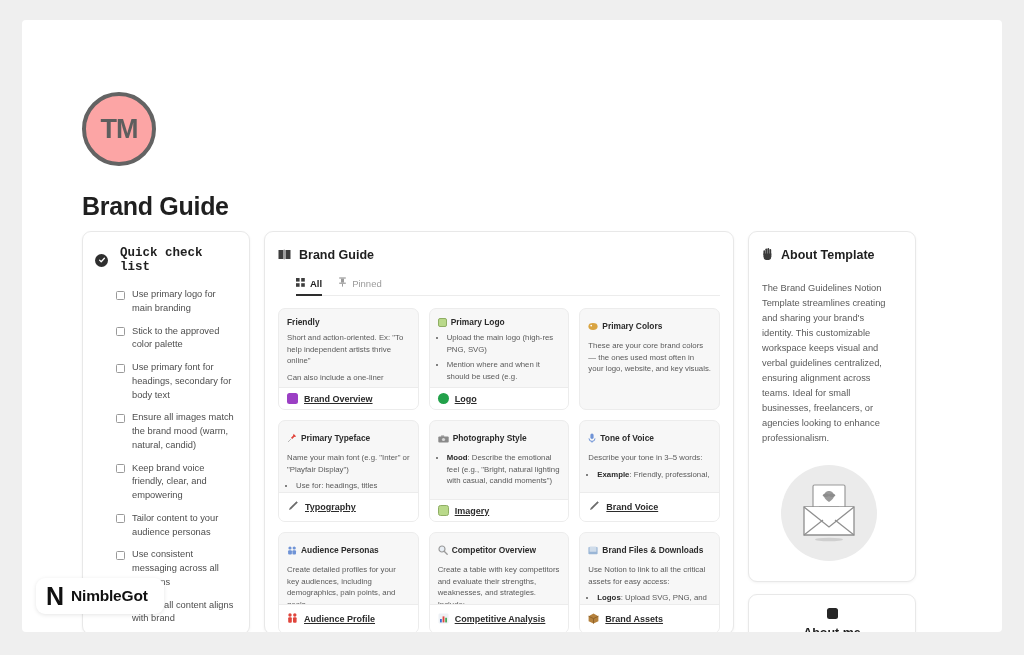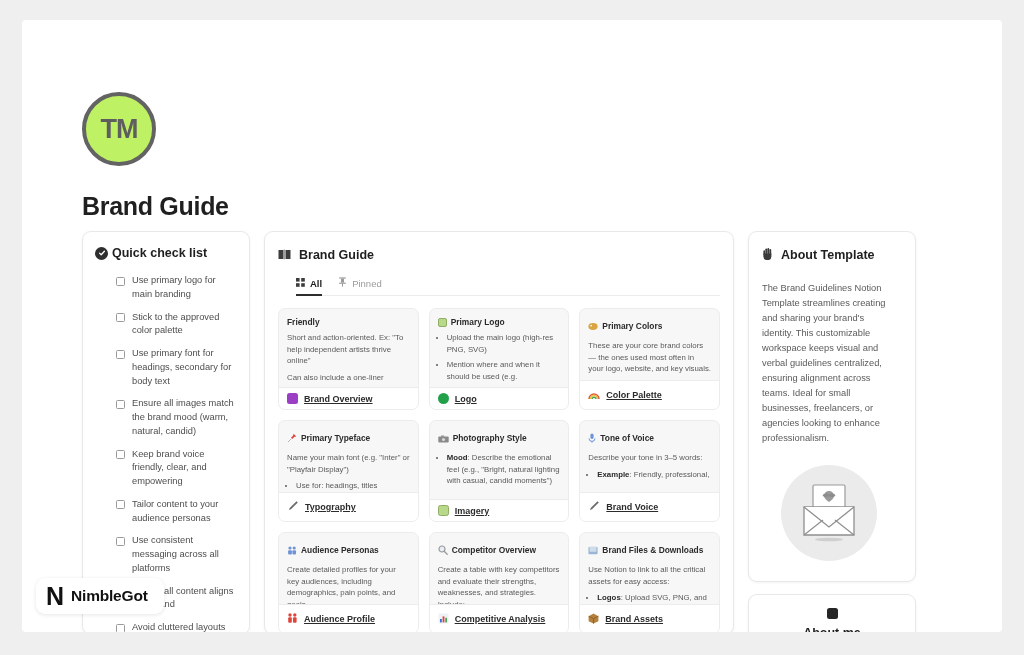--- a/index.html
+++ b/index.html
@@ -17,21 +17,21 @@
     width: 980px; height: 612px;
     background: #ffffff;
     border-radius: 4px;
     overflow: hidden;
   }
 
   
   .brand-header { position: absolute; left: 60px; top: 72px; }
   .tm-badge {
     width: 74px; height: 74px; border-radius: 50%;
-    background: #bef264; border: 4px solid #636363;
+    background: #fca5a5; border: 4px solid #636363;
     display: flex; align-items: center; justify-content: center;
   }
   .tm-badge span {
     font-size: 27px; font-weight: 700; color: #5e5e5e; letter-spacing: -1px;
   }
   .brand-title {
     margin-top: 26px;
     font-size: 25px; font-weight: 700; color: #1f1f1f; letter-spacing: -0.3px;
   }
 
@@ -45,21 +45,21 @@
   .panel {
     background: #ffffff;
     border: 1px solid #e8e8e8;
     border-radius: 9px;
     box-shadow: 0 1px 3px rgba(0,0,0,0.05);
   }
 
   
   .col-left { width: 168px; flex: 0 0 168px; }
   .checklist-panel { padding: 14px 12px 10px 12px; height: 404px; overflow: hidden; }
-  .panel-head { display: flex; align-items: center; gap: 4px; margin-bottom: 14px; }
+  .panel-head { display: flex; align-items: center; gap: 12px; margin-bottom: 14px; font-family: Liberation Mono, monospace; }
   .panel-head .ptitle { font-size: 12.5px; font-weight: 700; color: #1f1f1f; }
   .check-circle {
     width: 13px; height: 13px; border-radius: 50%; background: #2e2e2e;
     display: flex; align-items: center; justify-content: center; flex: 0 0 13px;
   }
   .check-circle svg { display: block; }
   .check-items { padding-left: 21px; }
   .check-item { display: flex; gap: 7px; margin-bottom: 9px; align-items: flex-start; }
   .cbox {
     width: 9px; height: 9px; border: 1.3px solid #9a9a9a; border-radius: 1.5px;
@@ -288,30 +288,20 @@
                     <svg width="10" height="9" viewBox="0 0 10 9">
                         <ellipse cx="5" cy="4.5" rx="4.6" ry="3.4" fill="#d9a441"></ellipse>
                         <circle cx="3.2" cy="3.6" r="0.9" fill="#fff"></circle>
                       </svg>
                   </span>
                   <span class="ctxt">Primary Colors</span>
                 </div>
                 <div class="card-desc">
                   <p>These are your core brand colors — the ones used most often in your logo, website, and key visuals.</p>
                 </div>
-              </div>
-              <div class="card-foot">
-                <span class="ic">
-                  <svg width="12" height="11" viewBox="0 0 12 11">
-                    <path d="M1 10 A5 5 0 0 1 11 10" stroke="#e05a3c" stroke-width="1.5" fill="none"></path>
-                    <path d="M2.6 10 A3.4 3.4 0 0 1 9.4 10" stroke="#e8c23a" stroke-width="1.5" fill="none"></path>
-                    <path d="M4.2 10 A1.8 1.8 0 0 1 7.8 10" stroke="#4aa85a" stroke-width="1.5" fill="none"></path>
-                  </svg>
-                </span>
-                <span class="ftxt">Color Palette</span>
               </div>
             </div>
 
             <div class="card">
               <div class="card-body">
                 <div class="card-title">
                   <span class="ic">
                     <svg width="10" height="10" viewBox="0 0 10 10">
                         <path d="M6.6 0.8 L9.2 3.4 L7.2 4 L5.2 6 L4 4.8 L6 2.8 Z" fill="#e0453c"></path>
                         <path d="M4.2 5.8 L1 9" stroke="#b8b8b8" stroke-width="1" fill="none"></path>

